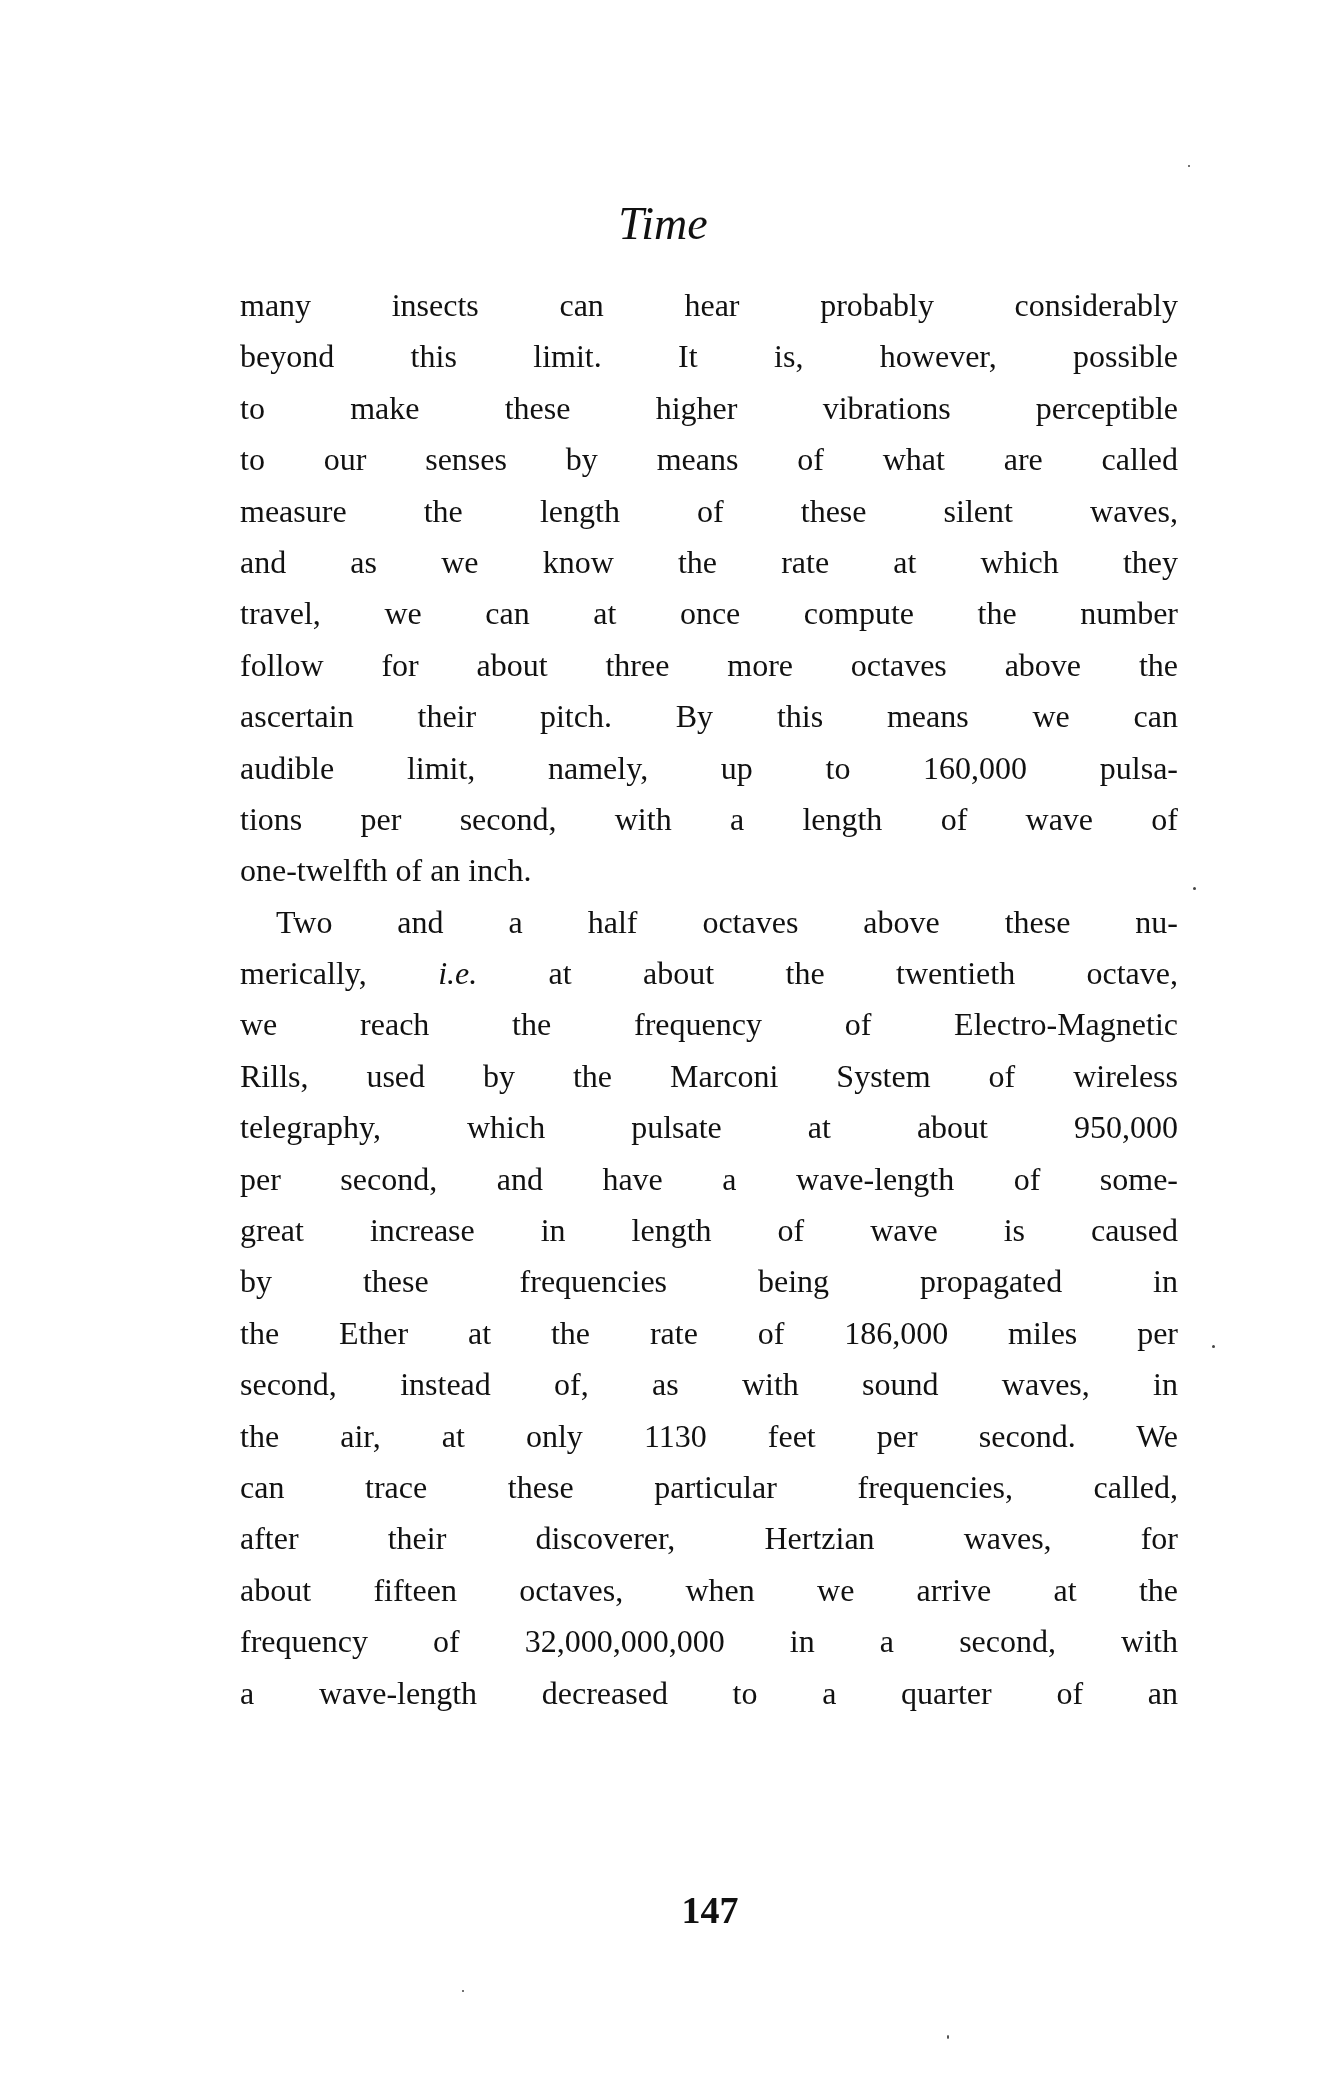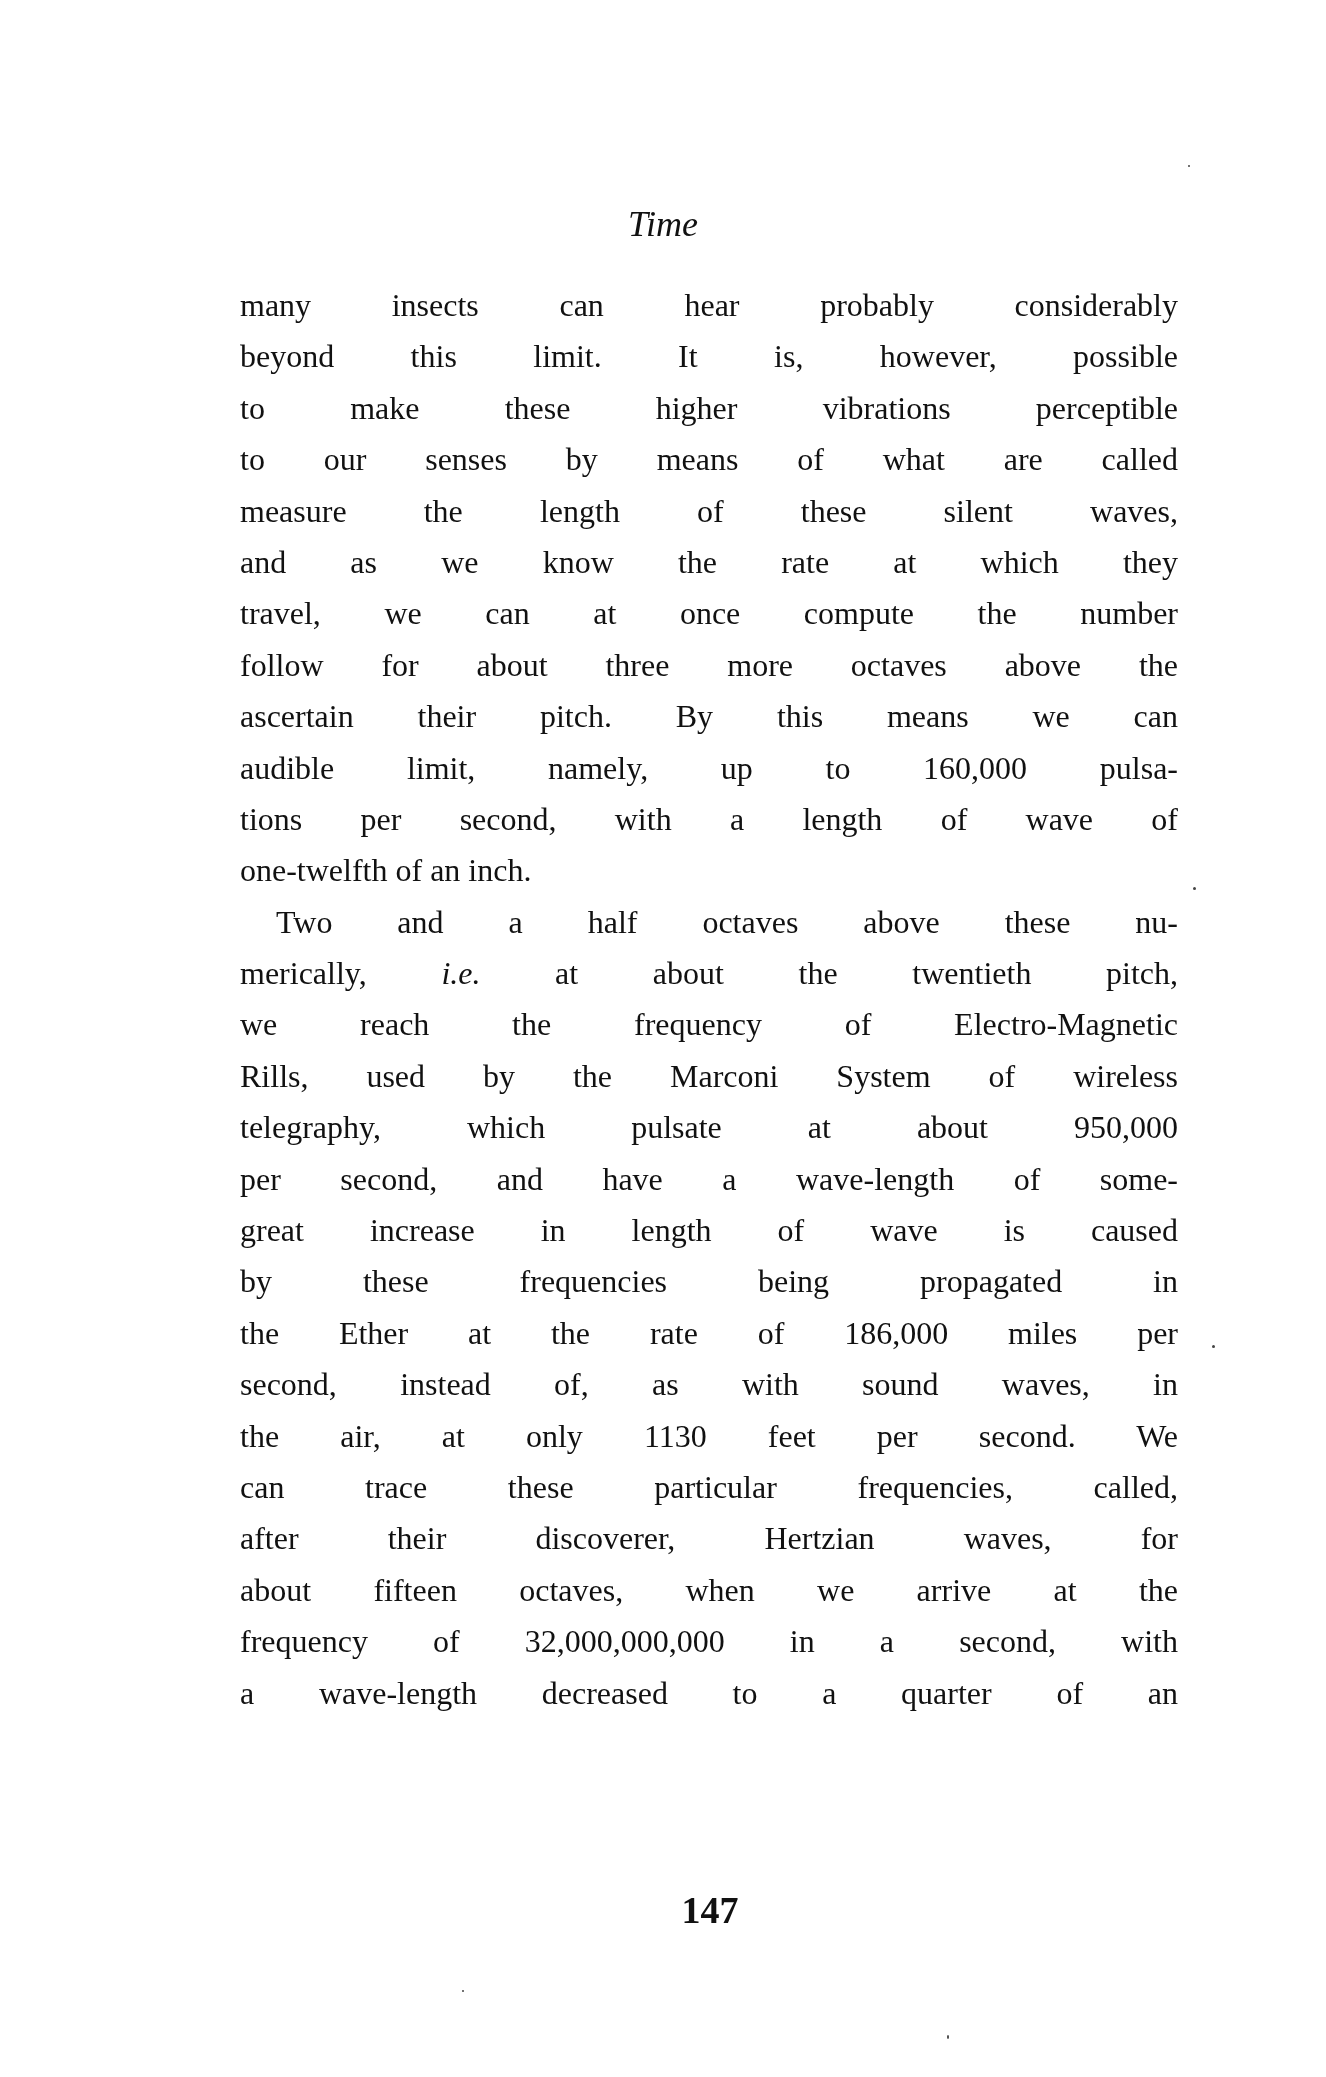--- a/index.html
+++ b/index.html
@@ -4,21 +4,21 @@
 <style>
   html, body { margin: 0; padding: 0; background: #ffffff; }
   body { width: 1326px; height: 2077px; position: relative; overflow: hidden; }
   .page {
     position: absolute; left: 0; top: 0; width: 1326px; height: 2077px;
     background: #ffffff; color: #111111;
     font-family: "Liberation Serif", "DejaVu Serif", serif;
   }
   .running-head {
     position: absolute; left: 0; width: 1326px; top: 196px;
-    text-align: center; font-style: italic; font-size: 36px; line-height: 56px;
+    text-align: center; font-style: italic; font-size: 46px; line-height: 56px;
     color: #111111;
   }
   .body-text {
     position: absolute; left: 240px; top: 280px; width: 938px;
     font-size: 32px; line-height: 51.4px; color: #111111;
   }
   .line {
     display: block; height: 51.4px; white-space: nowrap;
     text-align: justify; text-align-last: justify; overflow: visible;
   }
@@ -49,21 +49,21 @@
       <span class="line">and as we know the rate at which they</span>
       <span class="line">travel, we can at once compute the number</span>
       <span class="line">follow for about three more octaves above the</span>
       <span class="line">ascertain their pitch.  By this means we can</span>
       <span class="line">audible limit, namely, up to 160,000 pulsa-</span>
       <span class="line">tions per second, with a length of wave of</span>
       <span class="line last">one-twelfth of an inch.</span>
     </div>
     <div>
       <span class="line indent">Two and a half octaves above these nu-</span>
-      <span class="line"><span>merically, </span><i>i.e.</i><span> at about the twentieth pitch,</span></span>
+      <span class="line"><span>merically, </span><i>i.e.</i><span> at about the twentieth octave,</span></span>
       <span class="line">we reach the frequency of Electro-Magnetic</span>
       <span class="line">Rills, used by the Marconi System of wireless</span>
       <span class="line">telegraphy, which pulsate at about 950,000</span>
       <span class="line">per second, and have a wave-length of some-</span>
       <span class="line">great increase in length of wave is caused</span>
       <span class="line">by these frequencies being propagated in</span>
       <span class="line">the Ether at the rate of 186,000 miles per</span>
       <span class="line">second, instead of, as with sound waves, in</span>
       <span class="line">the air, at only 1130 feet per second.  We</span>
       <span class="line">can trace these particular frequencies, called,</span>

